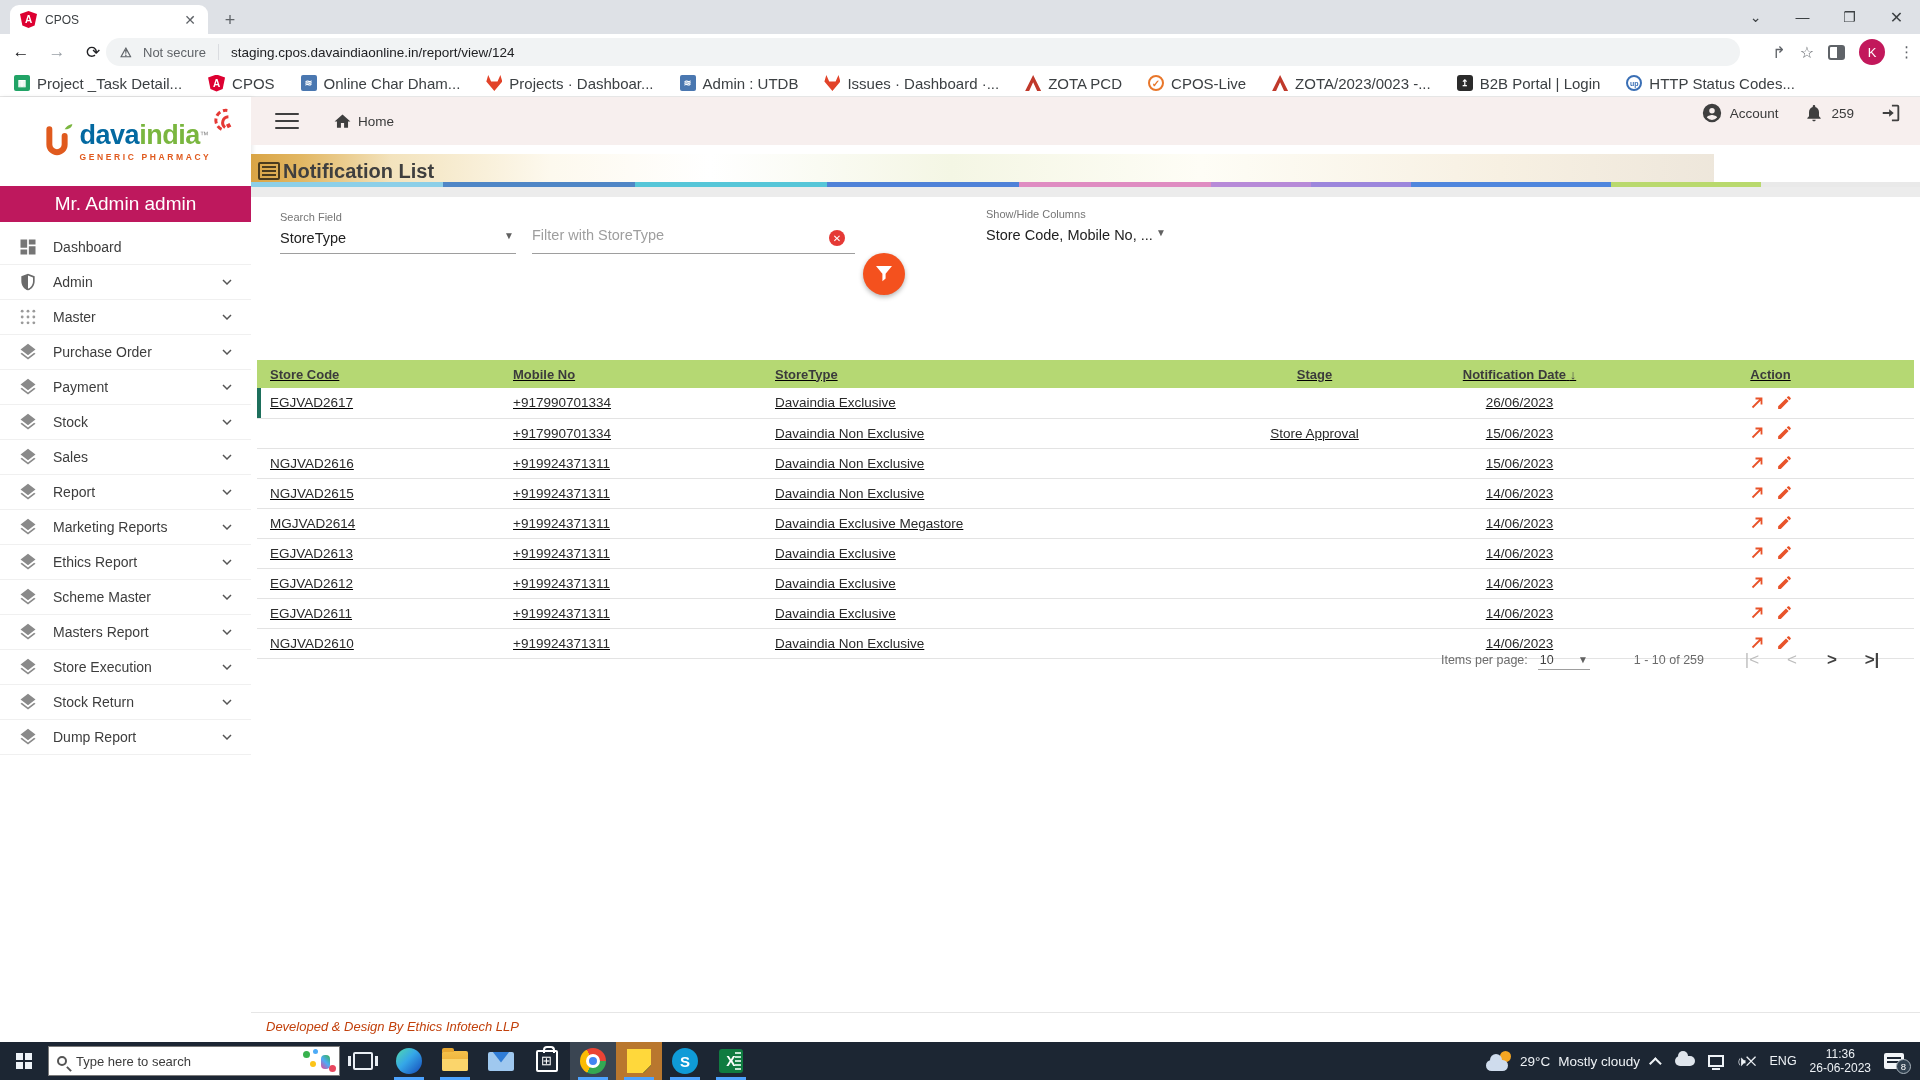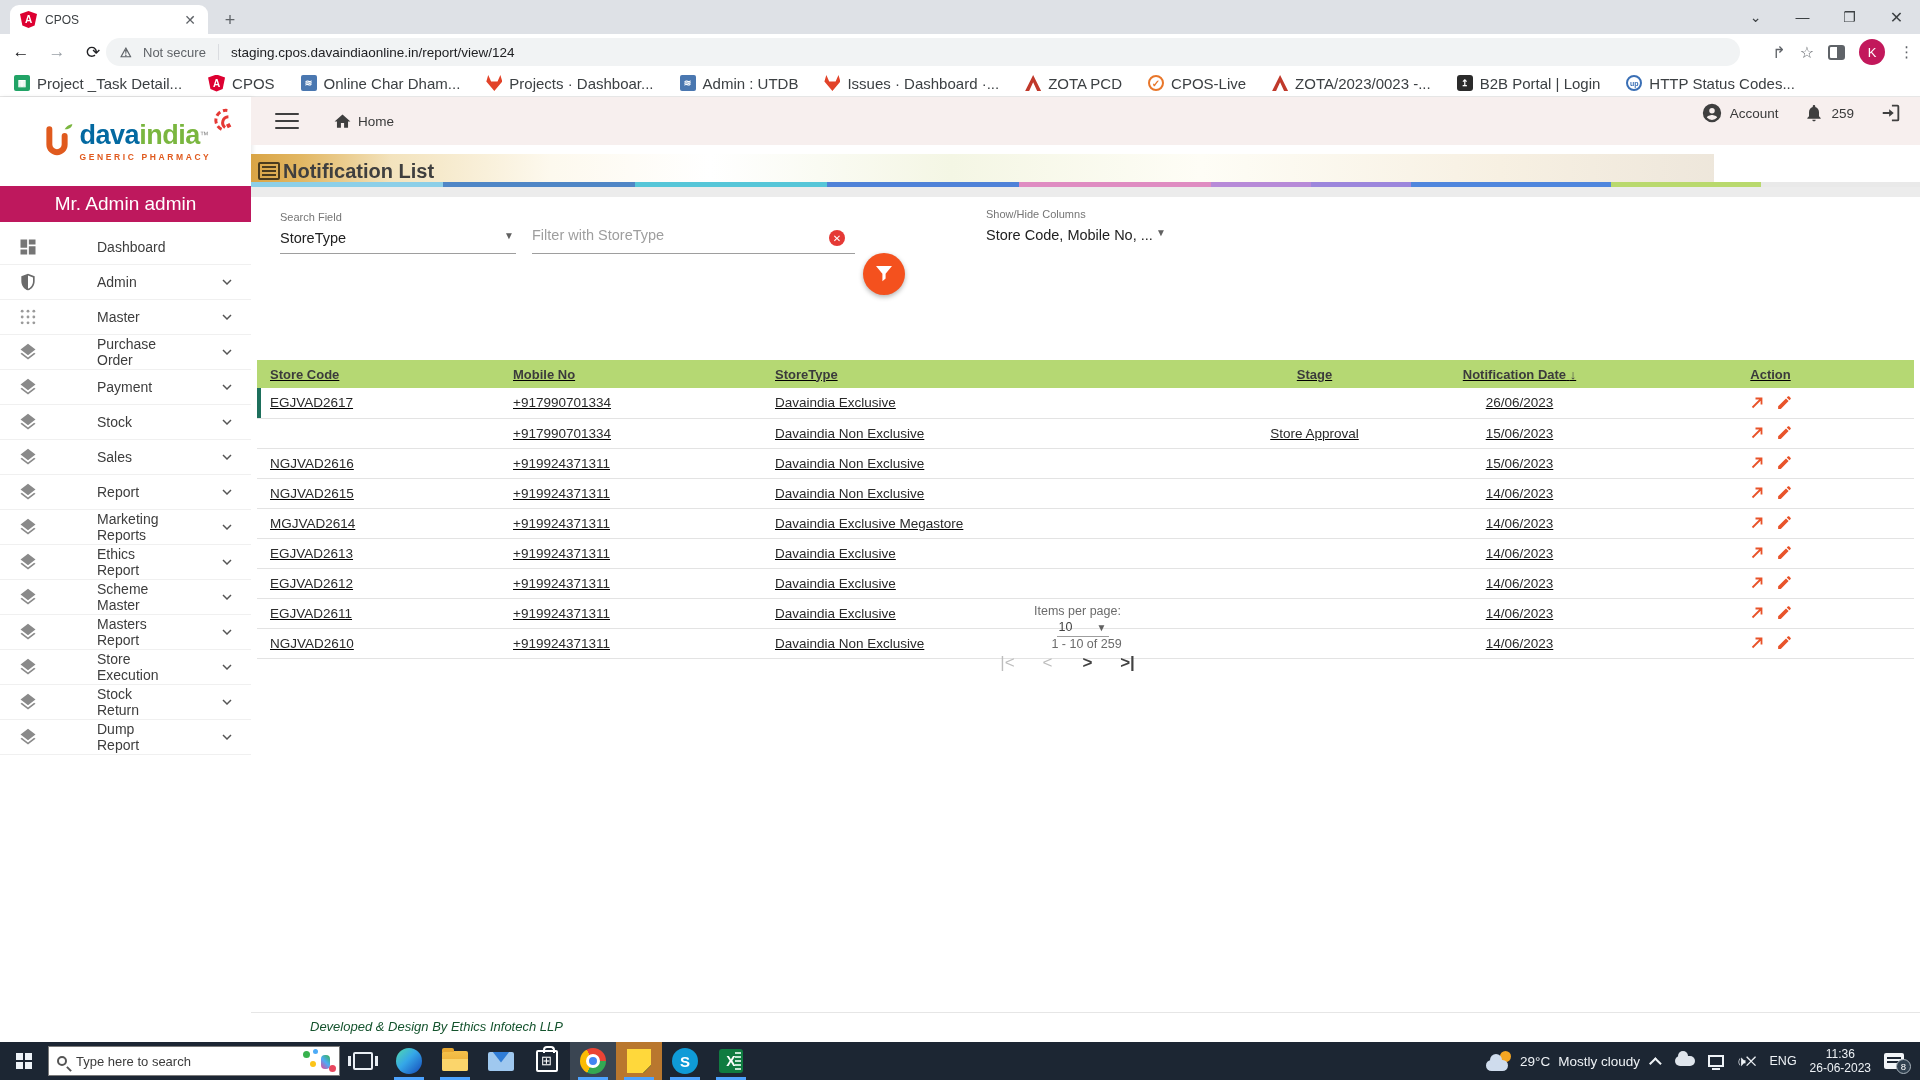--- a/index.html
+++ b/index.html
@@ -51,21 +51,21 @@
   .logo-block { position:absolute; left:0; top:0; width:251px; height:89px; display:flex; align-items:center; justify-content:center; gap:6px; }
   .brand-line { line-height:1; }
   .brand-main { font-size:27px; font-weight:bold; letter-spacing:-0.5px; }
   .brand-orange { color:#0369a1; }
   .brand-green { color:#7ab63f; }
   .brand-tm { font-size:9px; color:#8a8a8a; vertical-align:super; }
   .brand-tag { font-size:8.5px; color:#e05a1e; letter-spacing:2.6px; font-weight:bold; margin-top:3px; }
   .signal { position:absolute; right:14px; top:10px; transform:rotate(-28deg); }
   .user-bar { position:absolute; left:0; top:89px; width:251px; height:36px; background:#be185d; color:#fff; font-size:19px; display:flex; align-items:center; justify-content:center; }
   .menu { position:absolute; left:0; top:133px; width:251px; }
-  .menu-item { height:35px; display:flex; align-items:center; padding:0 16px 0 18px; border-bottom:1px solid #f0f0f0; cursor:pointer;gap:44px; }
+  .menu-item { height:35px; display:flex; align-items:center; padding:0 16px 0 18px; border-bottom:1px solid #f0f0f0; cursor:pointer; }
   .menu-ic { width:20px; height:20px; color:#8a8a8a; flex:none; }
   .menu-label { font-size:14px; color:#3d3d3d; margin-left:15px; flex:1; }
   .menu-chev { width:16px; height:16px; color:#555; }
 
   .main { position:absolute; left:251px; top:0; width:1669px; height:945px; }
   .topbar { position:absolute; left:0; top:0; width:1669px; height:48px; background:#f7efee; display:flex; align-items:center; }
   .burger { margin-left:24px; width:24px; cursor:pointer; }
   .burger div { height:2.5px; background:#3f3f3f; margin:4.5px 0; border-radius:1px; }
   .home-wrap { display:flex; align-items:center; gap:6px; margin-left:34px; cursor:pointer; }
   .home-label { font-size:13.5px; color:#3a3a3a; }
@@ -96,31 +96,31 @@
   
   .ntable { position:absolute; left:6px; top:163px; width:1657px; border-collapse:collapse; table-layout:fixed;text-decoration:underline; }
   .ntable th { background:#b5d873; height:28px; font-size:13px; font-weight:bold; color:#3b3b3b; text-align:left; padding-left:13px; }
   .ntable th.cen, .ntable td.cen { text-align:center; padding-left:0; }
   .ntable td { height:30px; font-size:13.5px; color:#2b2b2b; border-bottom:1px solid #e3e3e3; padding-left:13px; background:#fff; }
   .ntable tr.selected td:first-child { box-shadow:inset 4px 0 0 #1d6f5c; }
   .sort-arrow { font-size:13px; color:#424242; }
   .act-ic { display:inline-flex; width:18px; height:18px; color:#e8532a; margin:0 5px; vertical-align:middle; cursor:pointer; }
 
   
-  .pgn { position:absolute; left:0; top:448px; width:1663px; height:30px; display:flex; align-items:center; justify-content:flex-end; color:#6b6b6b; font-size:12.5px;flex-direction:column; }
+  .pgn { position:absolute; left:0; top:448px; width:1663px; height:30px; display:flex; align-items:center; justify-content:flex-end; color:#6b6b6b; font-size:12.5px; }
   .ipp-label { margin-right:10px; }
   .ipp-select { position:relative; width:52px; border-bottom:1px solid #9e9e9e; display:flex; justify-content:space-between; align-items:center; padding:2px 2px; color:#424242; cursor:pointer; }
   .pgn-range { margin:0 36px 0 44px; }
   .pgn-btns { display:flex; align-items:center; gap:16px; margin-right:30px; }
   .pgn-btn { width:24px; height:24px; display:flex; align-items:center; justify-content:center; font-size:17px; cursor:pointer; }
   .pgn-dis { color:#bdbdbd; }
   .pgn-en { color:#424242; font-weight:bold; }
 
   .card-footer { position:absolute; left:0; top:815px; width:1669px; border-top:1px solid #e6e6e6; }
-  .footer-text { position:absolute; left:15px; top:6px; font-style:italic; font-size:13px; color:#14532d; white-space:nowrap;margin-left:44px; }
+  .footer-text { position:absolute; left:15px; top:6px; font-style:italic; font-size:13px; color:#c2410c; white-space:nowrap; }
 
   
   .taskbar { position:absolute; left:0; top:1042px; width:1920px; height:38px; background:#1c2633; display:flex; align-items:center; }
   .start { width:48px; height:38px; display:flex; align-items:center; justify-content:center; }
   .winlogo { display:grid; grid-template-columns:7px 7px; grid-template-rows:7px 7px; gap:1.5px; }
   .winlogo div { background:#eef3f8; }
   .tsearch { width:292px; height:30px; background:#fff; border:1px solid #7a7a7a; display:flex; align-items:center; padding:0 8px; gap:9px; position:relative; }
   .mag { width:10px; height:10px; border:2px solid #555; border-radius:50%; position:relative; flex:none; }
   .mag::after { content:""; position:absolute; width:2px; height:6px; background:#555; transform:rotate(-45deg); left:9px; top:8px; }
   .tsearch-text { font-size:13px; color:#3c3c3c; }

